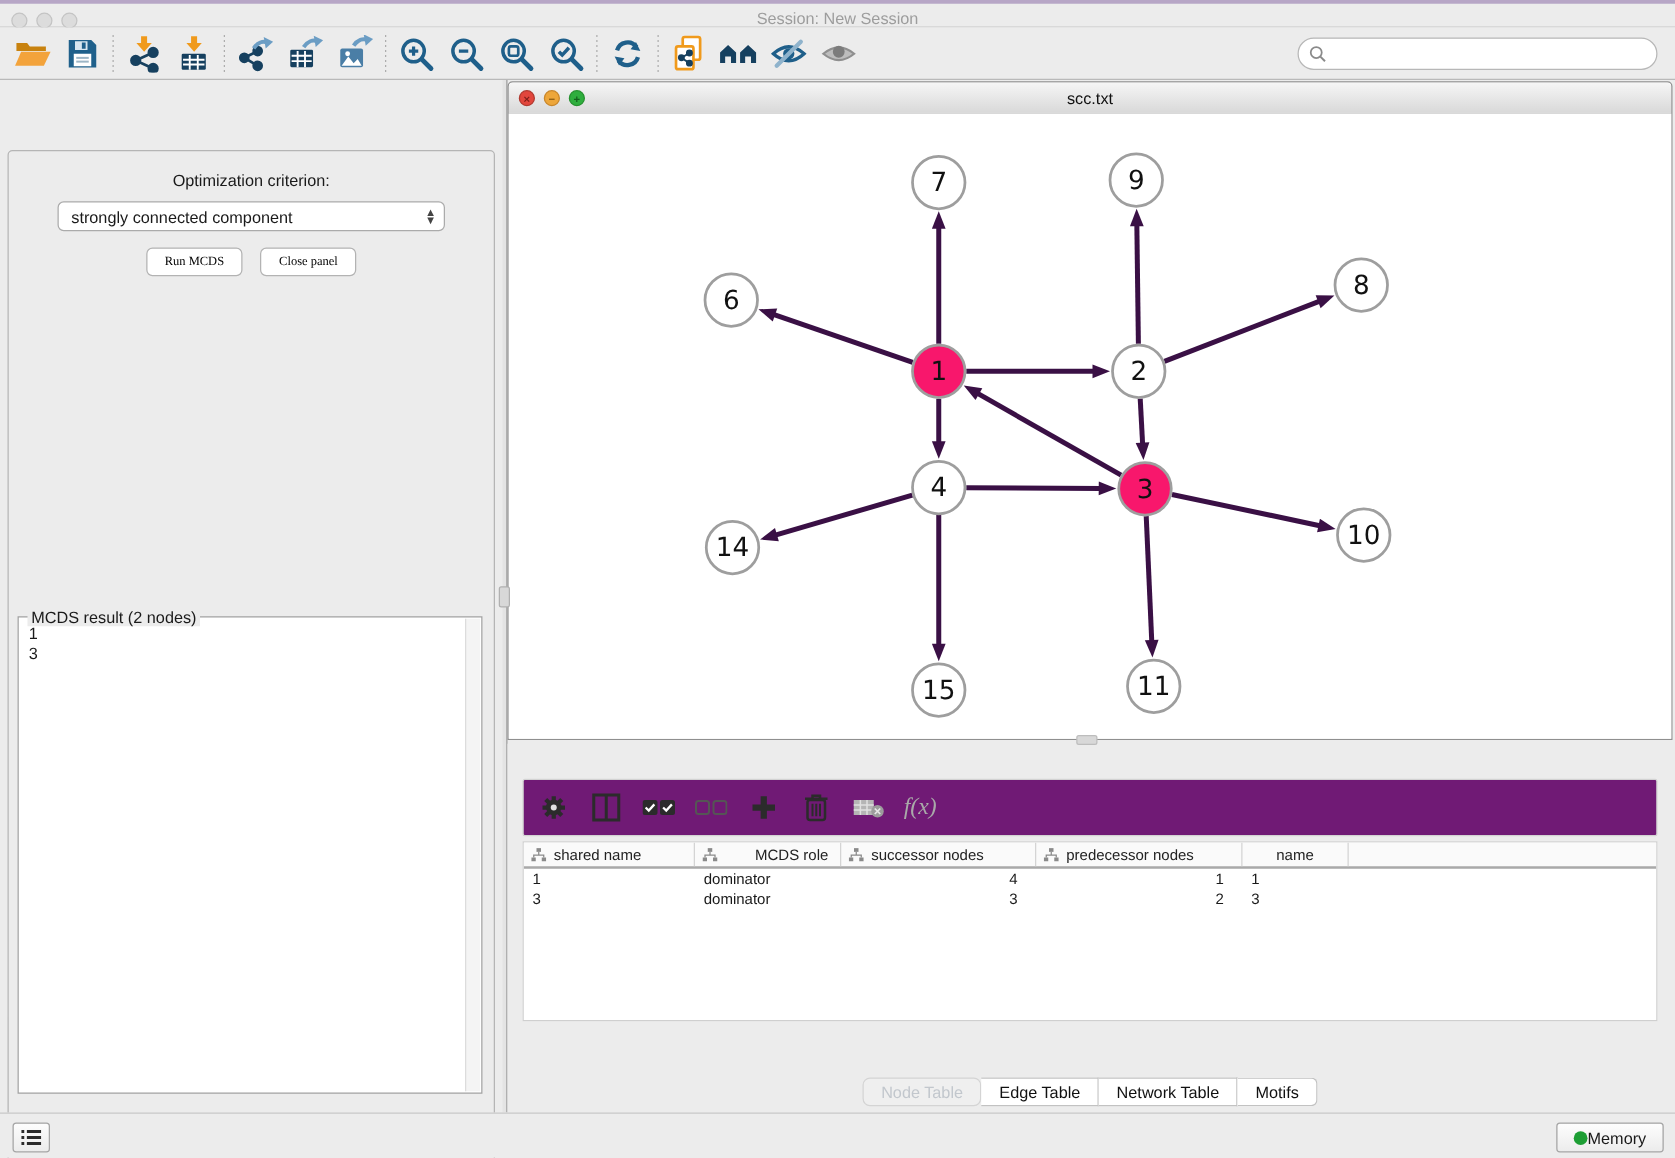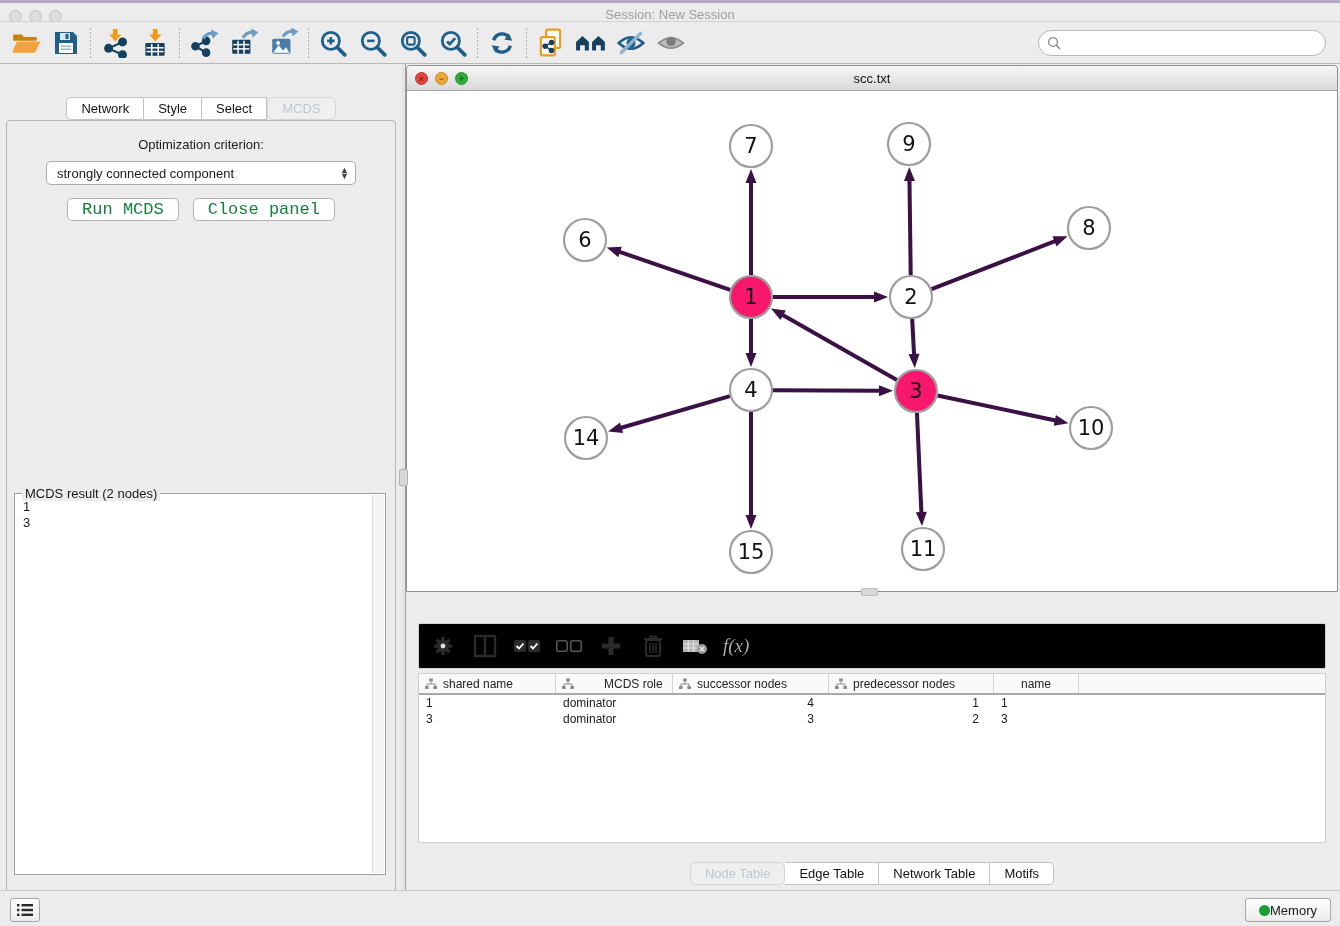--- a/index.html
+++ b/index.html
@@ -48,46 +48,46 @@
   .cp-content { position:absolute; left:6px; top:56px; width:390px; height:918px;
     border:1px solid #b5b5b5; border-radius:4px; background:#ececec; }
   .opt-label { text-align:center; margin-top:16px; font-size:13px; }
   .opt-select { margin:9px auto 0 auto; width:310px; height:24px; background:#fff;
     border:1px solid #ababab; border-radius:5px; display:flex; align-items:center;
     padding:0 6px 0 10px; font-size:13px; }
   .opt-select .chevrons { margin-left:auto; display:flex; flex-direction:column; line-height:6px;
     font-size:9px; color:#444; }
   .btn-row { display:flex; justify-content:center; gap:14px; margin-top:13px; }
   .mac-btn { background:#fff; border:1px solid #b3b3b3; border-radius:5px; height:23px;
-    padding:0 14px; font-size:17px; font-family:Liberation Mono, monospace; color:#15803d; }
+    padding:0 14px; font-size:10px; font-family:Liberation Serif, serif; color:#000000; }
   .result-box { position:absolute; left:7px; top:372px; width:372px; height:382px;
     border:1px solid #9f9f9f; background:#fff; }
   .result-legend { position:absolute; left:7px; top:-8px; background:#ececec; padding:0 3px; font-size:13px; }
   .result-list { position:absolute; left:1px; top:2px; right:13px; bottom:1px; overflow:hidden;
     font-size:13px; line-height:16px; padding:3px 0 0 7px; }
   .result-scroll { position:absolute; top:1px; right:1px; bottom:1px; width:12px;
     background:#f4f4f4; border-left:1px solid #dcdcdc; }
   
   .net-window { position:absolute; left:406px; top:65px; width:932px; height:527px;
     border:1px solid #8f8f8f; border-radius:4px 4px 0 0; background:#fff; }
   .nw-titlebar { height:25px; background:linear-gradient(#f6f6f6,#d9d9d9);
     border-bottom:1px solid #a6a6a6; border-radius:4px 4px 0 0; position:relative;
     display:flex; align-items:center; justify-content:center; }
   .nw-title { font-size:13px; color:#111; }
   .tlight { position:absolute; top:6px; width:13px; height:13px; border-radius:50%;
     display:flex; align-items:center; justify-content:center; font-size:9px; font-weight:bold; }
   .nw-canvas { position:relative; width:930px; height:500px; background:#fff; overflow:hidden; }
   
   .table-panel { position:absolute; left:406px; top:595px; width:932px; height:295px; background:#ececec; }
   .tp-toolbar { position:absolute; left:12px; top:28px; width:908px; height:46px;
-    background:#000000; border:1px solid #d2d2d2; border-radius:2px;
+    background:#701a75; border:1px solid #d2d2d2; border-radius:2px;
     display:flex; align-items:center; padding-left:10px; gap:14px; }
   .tpicon { width:28px; height:28px; display:flex; align-items:center; justify-content:center; }
   .fx-label { font-family:"Liberation Serif", serif; font-style:italic; font-size:19px; color:#a9a9a9; }
-  .tp-table { position:absolute; left:12px; top:78px; width:908px; height:170px; background:#fff;
+  .tp-table { position:absolute; left:12px; top:78px; width:908px; height:144px; background:#fff;
     border:1px solid #cfcfcf; overflow:hidden; }
   .tp-head { display:flex; height:21px; background:#fafafa; border-bottom:2px solid #a9a9a9; }
   .th-cell { display:flex; align-items:center; gap:6px; padding:0 6px; border-right:1px solid #d4d4d4;
     font-size:12px; color:#222; overflow:hidden; }
   .th-cell.center { justify-content:center; }
   .tp-row { display:flex; height:16px; align-items:center; font-size:12px; }
   .td-cell { padding:0 7px; overflow:hidden; white-space:nowrap; }
   .td-cell.right { text-align:right; padding-right:15px; }
   .tp-tabs { position:absolute; left:0; right:0; bottom:5px; display:flex; justify-content:center; }
   
@@ -261,26 +261,20 @@
   <div class="searchbox">
     <svg width="14" height="14" viewBox="0 0 14 14">
       <circle cx="6" cy="6" r="4.4" fill="none" stroke="#8a8a8a" stroke-width="1.4"></circle>
       <line x1="9.3" y1="9.3" x2="13" y2="13" stroke="#8a8a8a" stroke-width="1.6"></line>
     </svg>
     <input value="" placeholder="" style="">
   </div>
 </div>
 
 <div class="control-panel">
-  <div class="cp-tabs" id="cp-tabs">
-      <button class="seg-tab">Network</button>
-      <button class="seg-tab">Style</button>
-      <button class="seg-tab">Select</button>
-      <button class="seg-tab active">MCDS</button>
-    </div>
   <div class="cp-content">
     <div class="opt-label">Optimization criterion:</div>
     <div class="opt-select">
       <span>strongly connected component</span>
       <span class="chevrons">
           <span>▲</span>
           <span>▼</span>
         </span>
     </div>
     <div class="btn-row">

